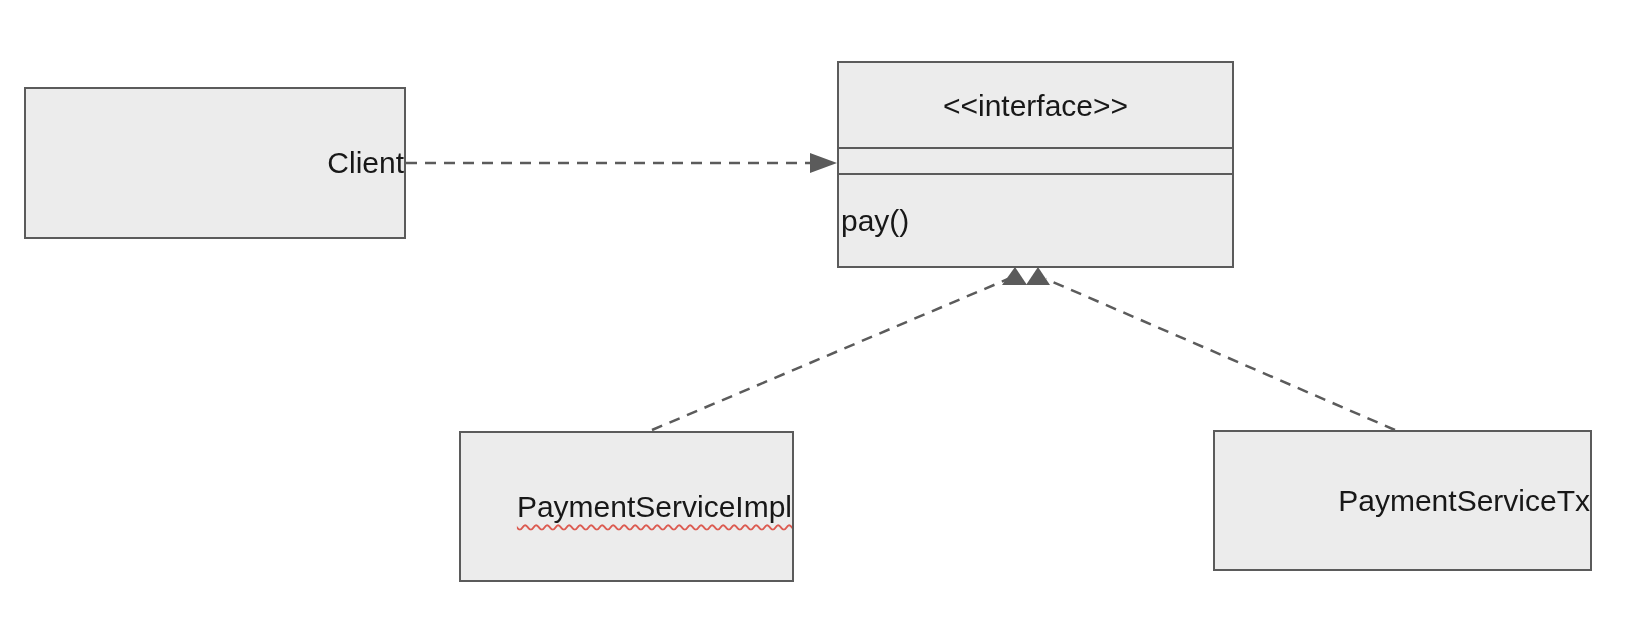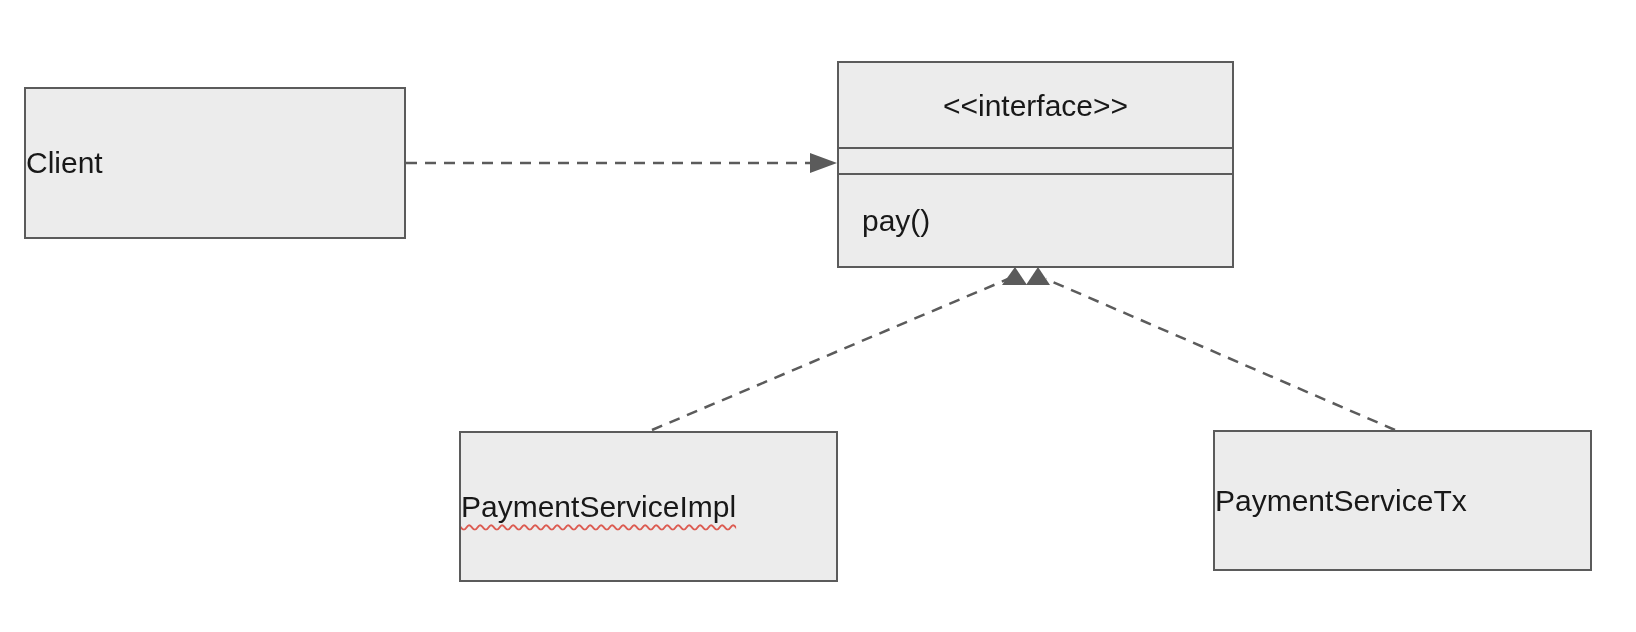--- a/index.html
+++ b/index.html
@@ -37,25 +37,25 @@
     position: absolute;
     box-sizing: border-box;
     background: #ececec;
     border: 2px solid #5b5b5b;
     color: #181818;
     font-size: 30px;
   }
   .node.simple {
     display: flex;
     align-items: center;
-    justify-content: flex-start;
+    justify-content: flex-end;
     text-align: center;
   }
   .node-client { left: 24px;  top: 87px;  width: 382px; height: 152px; }
-  .node-impl   { left: 459px; top: 431px; width: 379px; height: 151px; }
+  .node-impl   { left: 459px; top: 431px; width: 335px; height: 151px; }
   .node-tx     { left: 1213px;top: 430px; width: 379px; height: 141px; }
   .node-iface  { left: 837px; top: 61px;  width: 397px; height: 207px;
                  display: flex; flex-direction: column; }
   .iface-header {
     flex: 0 0 84px;
     display: flex;
     flex-direction: row;
     align-items: center;
     justify-content: center;
     line-height: 37px;
@@ -64,21 +64,21 @@
   .iface-attrs {
     flex: 0 0 28px;
     box-sizing: border-box;
     border-top: 2px solid #5b5b5b;
     border-bottom: 2px solid #5b5b5b;
   }
   .iface-methods {
     flex: 1 1 auto;
     display: flex;
     align-items: center;
-    padding-left: 23px;
+    padding-left: 2px;
     border-radius: 12px;
   }
   .misspelled {
     text-decoration-line: underline;
     text-decoration-style: wavy;
     text-decoration-color: #dc5b51;
     text-decoration-thickness: 2px;
     text-underline-offset: 7px;
   }
 </style>

